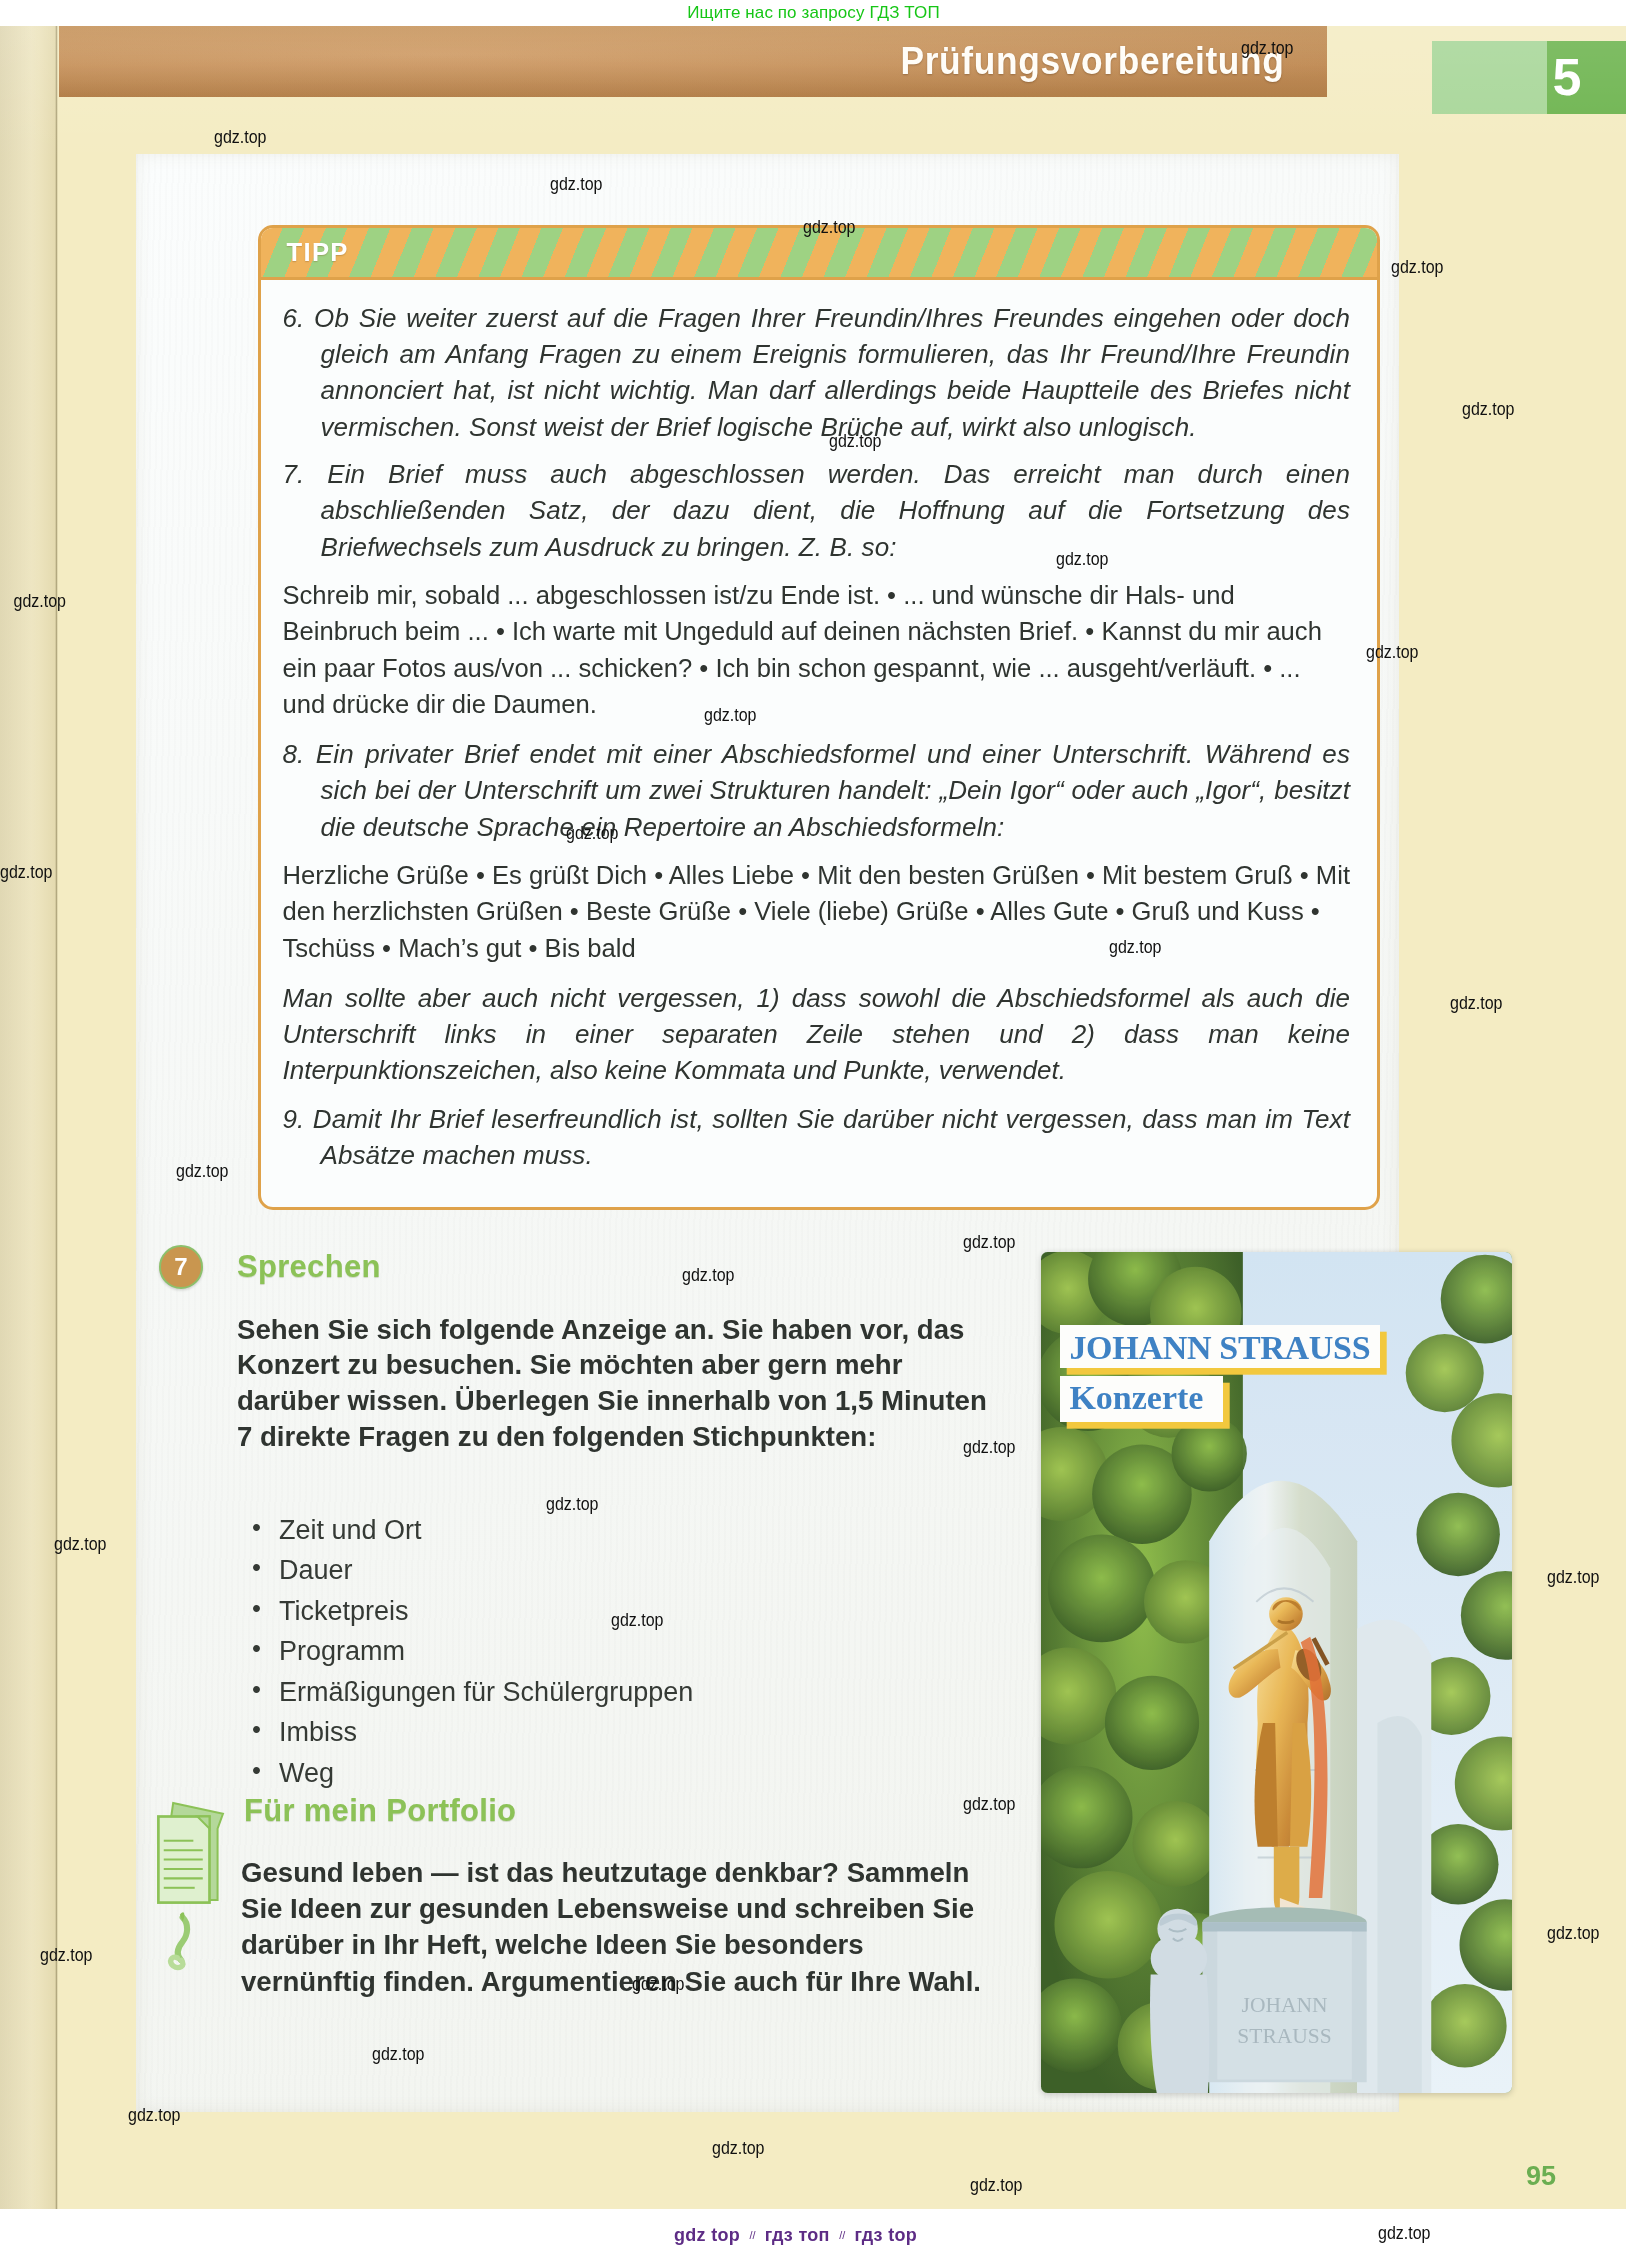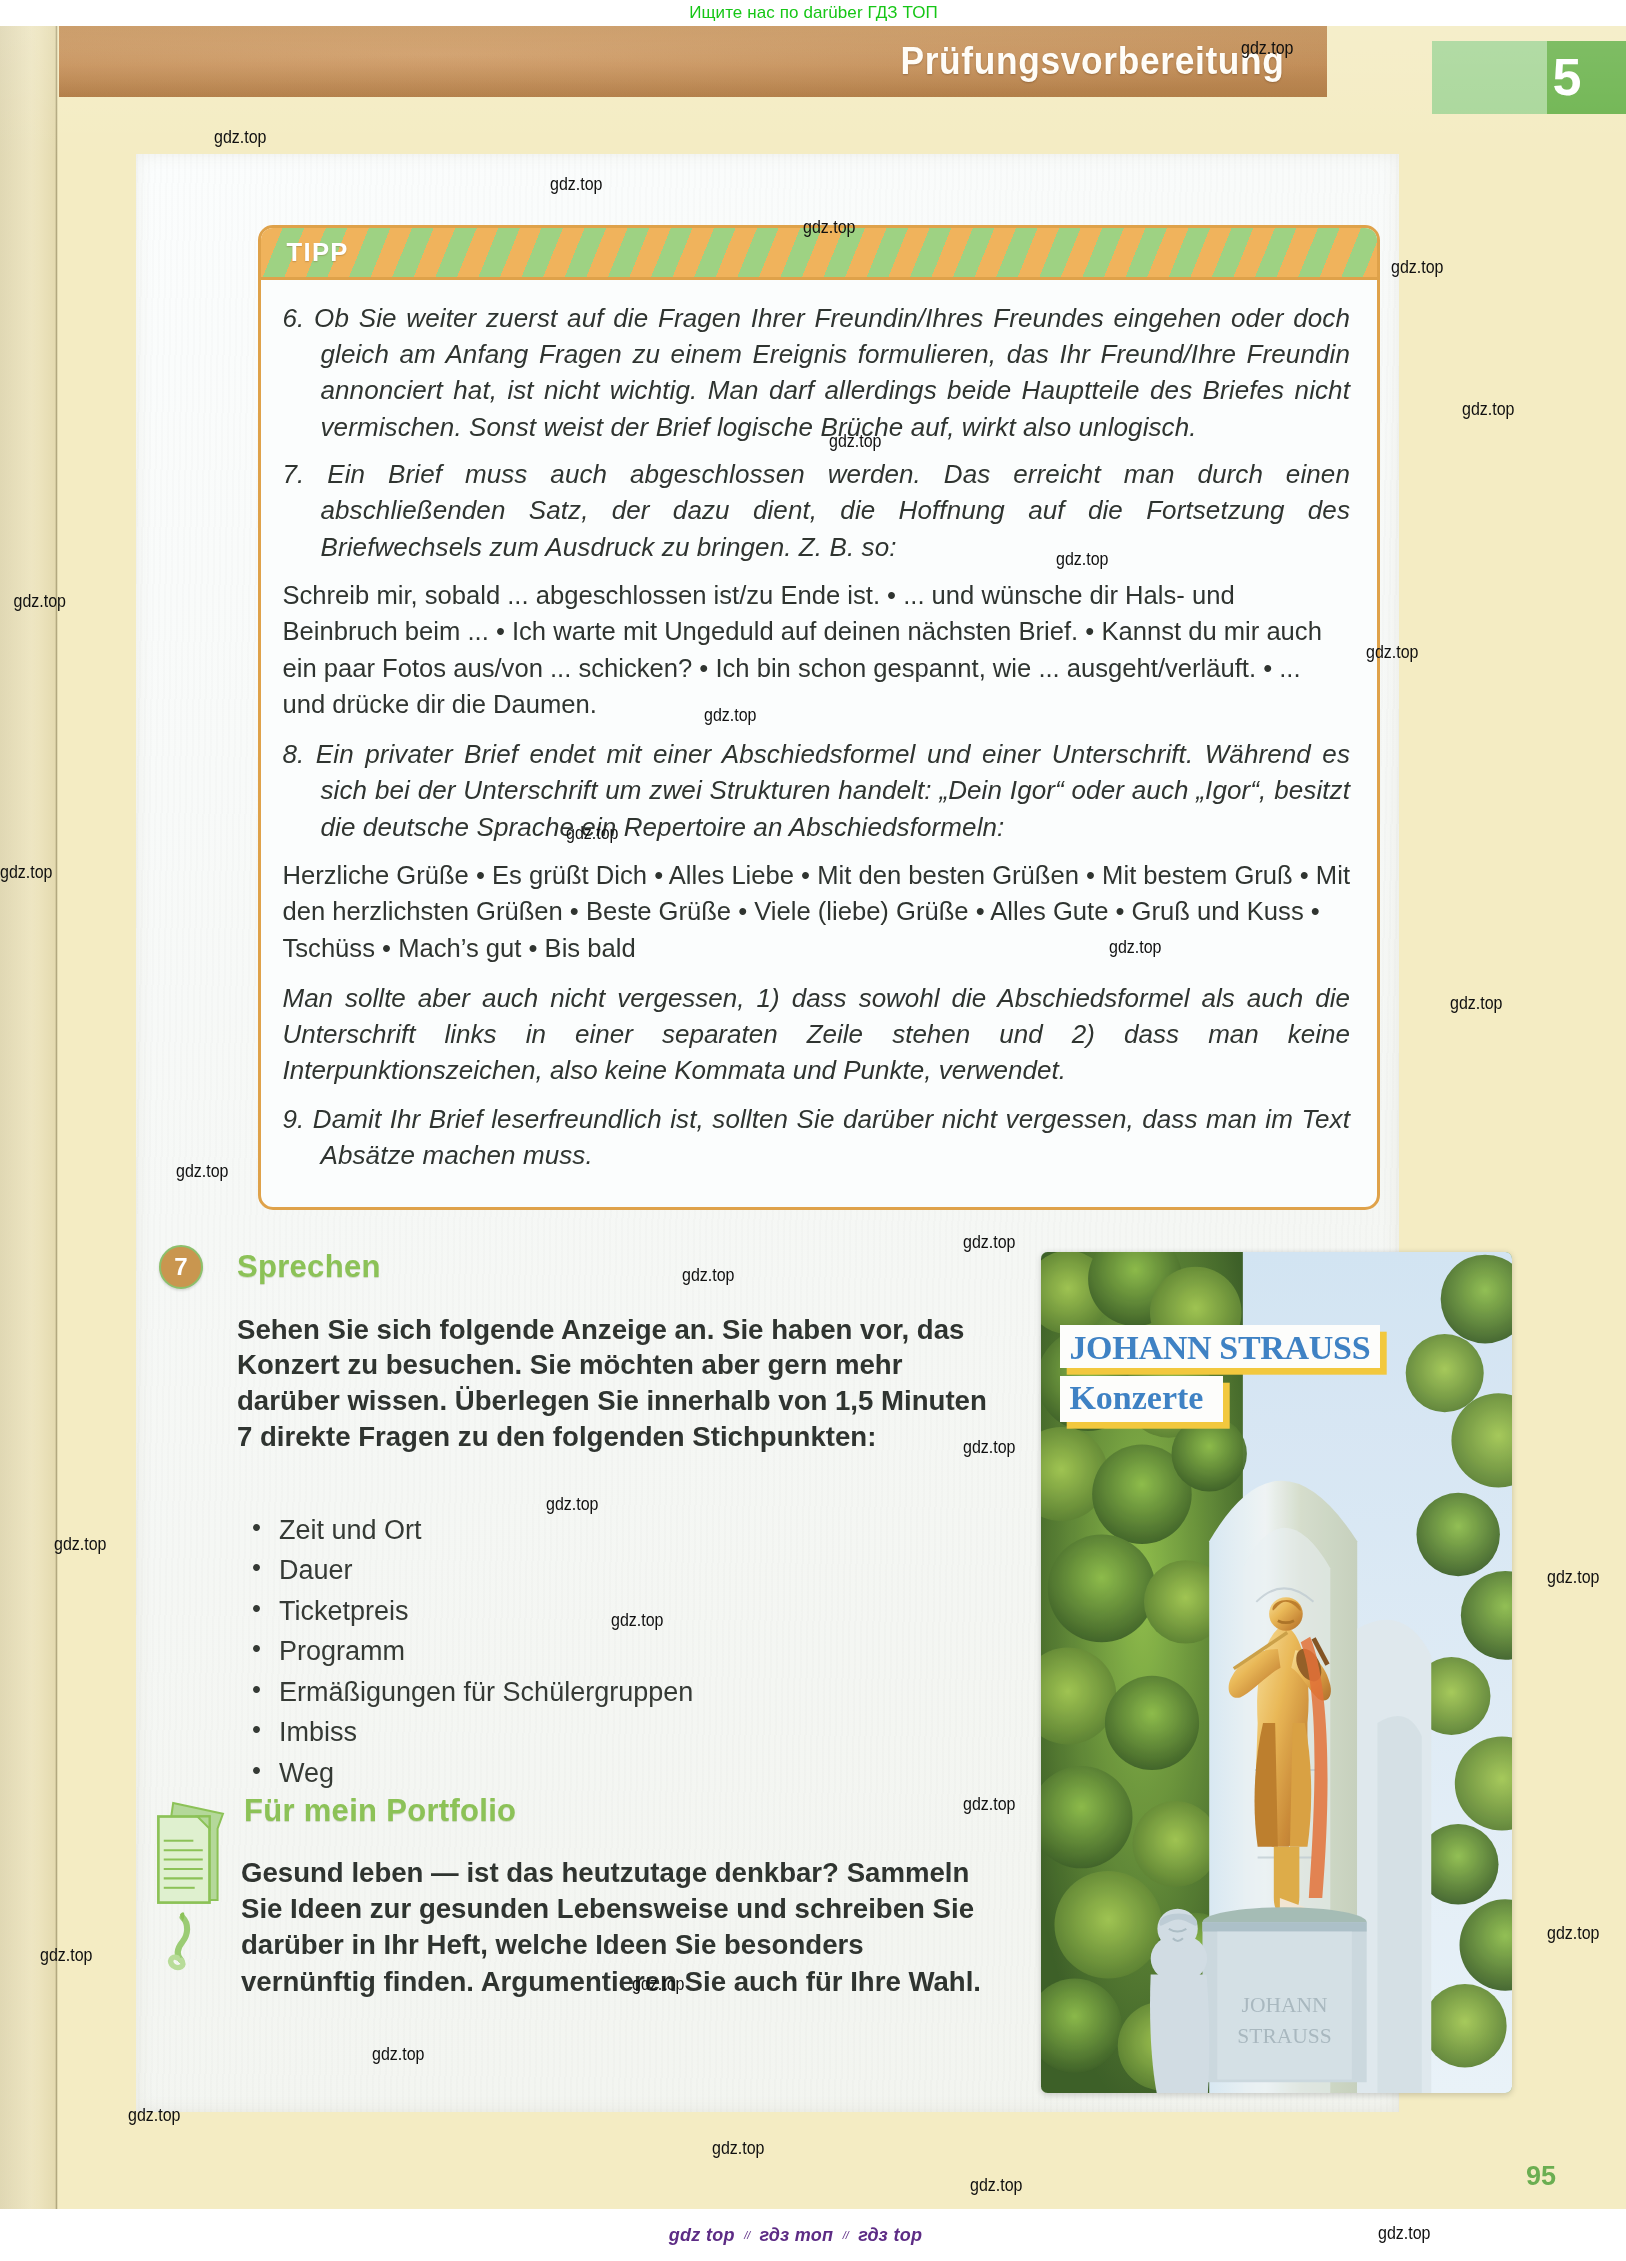--- a/index.html
+++ b/index.html
@@ -231,41 +231,41 @@
   .page-number {
     position: absolute; left: 1526px; top: 2135px;
     color: #6bae51; font-size: 27px; font-weight: 700;
     font-family: "Liberation Sans Narrow","Liberation Sans", sans-serif;
   }
 
   
   .footer {
     position: absolute; left: 0; top: 2209px; width: 1591px; height: 52px;
     background: #ffffff;
-    display: flex; align-items: center; justify-content: center; font-style: italic;
+    display: flex; align-items: center; justify-content: center;
   }
   .footer-text {
     color: #5d2c85; font-size: 18px; font-weight: 600; letter-spacing: 0.3px;
   }
   .footer-sep { color: #5d2c85; margin: 0 9.4px; }
 
   
   .wm {
     position: absolute;
     color: #101010; font-size: 16px; font-weight: 400;
     font-family: "Liberation Sans Narrow","Liberation Sans", sans-serif;
     white-space: nowrap; pointer-events: none;
     transform: scaleY(1.15);
   }
 </style>
 </head>
 <body>
 
 <div class="top-banner">
-  <span class="top-banner-text">Ищите нас по darüber ГДЗ ТОП</span>
+  <span class="top-banner-text">Ищите нас по запросу ГДЗ ТОП</span>
 </div>
 
 <div class="page-sheet">
 
   <div class="left-page-edge"></div>
   <div class="spine-fold"></div>
 
   <div class="title-band">
     <span class="page-title">Prüfungsvorbereitung</span>
   </div>

